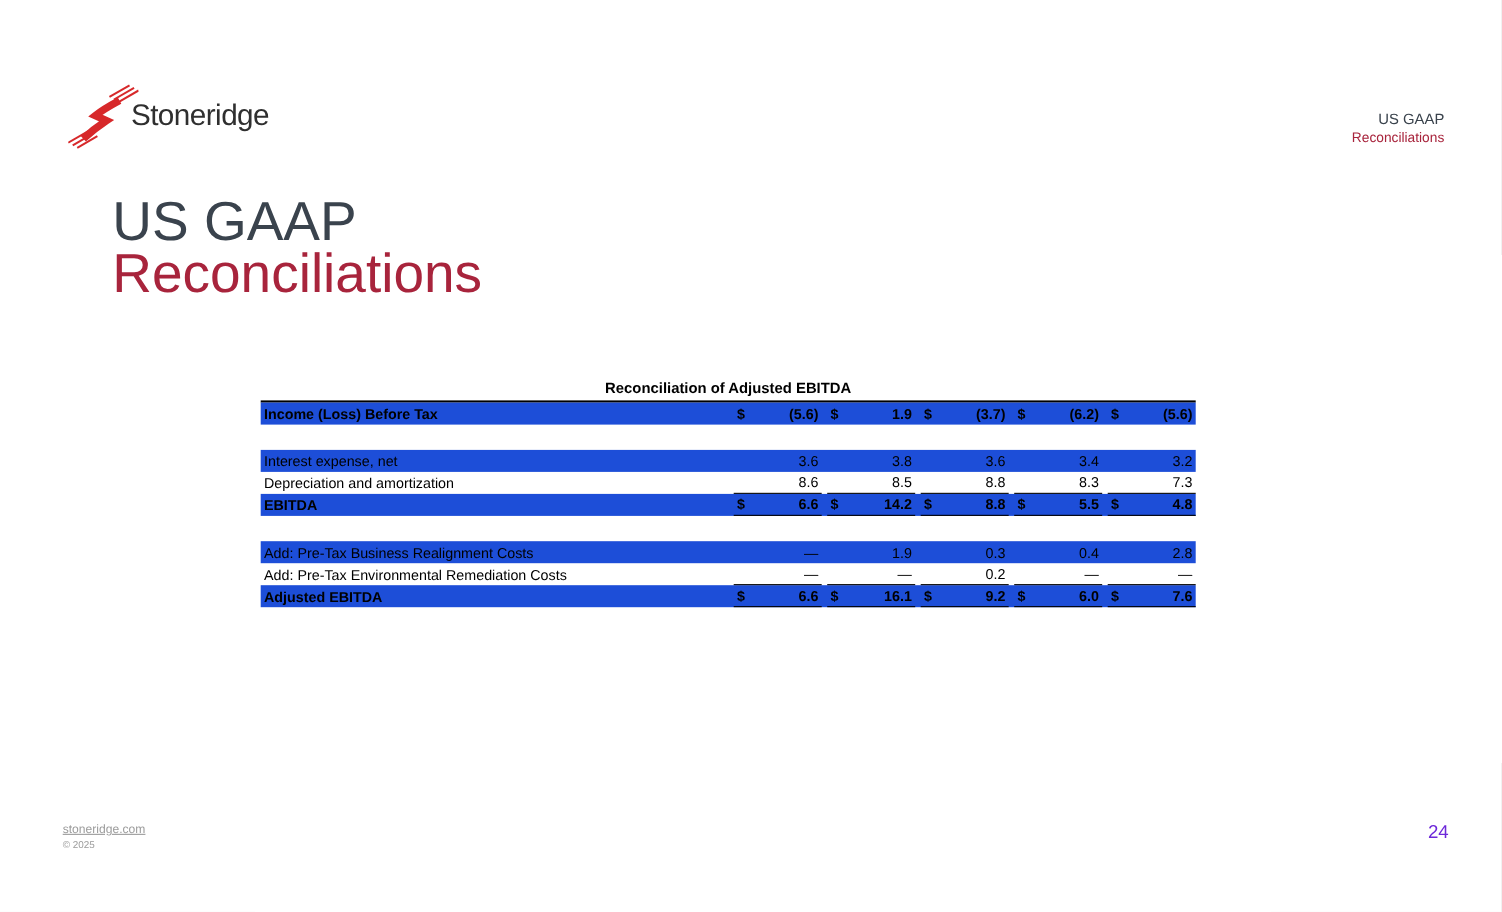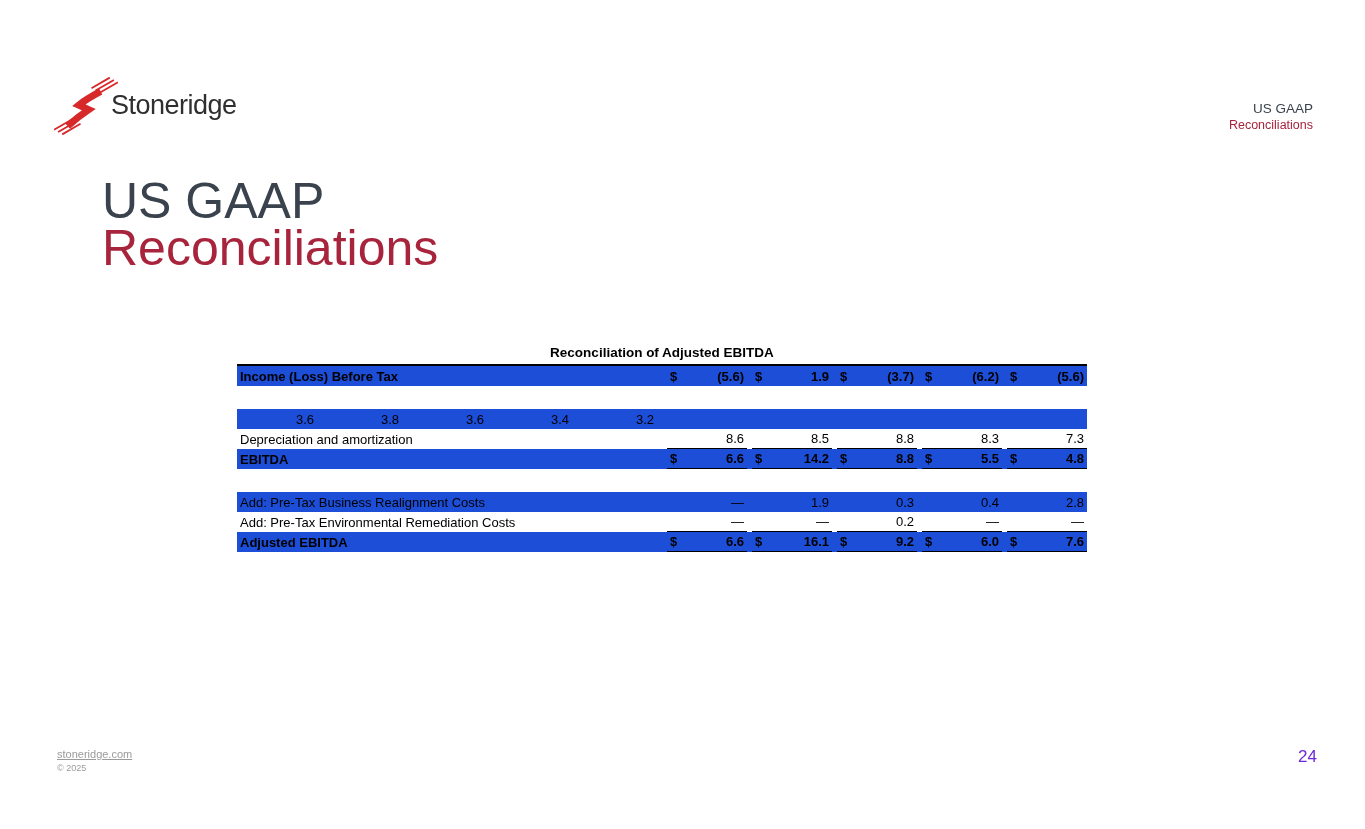--- a/index.html
+++ b/index.html
@@ -2,21 +2,21 @@
 <html><head>
 <meta charset="utf-8">
 <style>
   html,body { margin:0; padding:0; background:#e8e8e8; }
   .slide {
     position:relative; width:1365px; height:829px; background:#ffffff;
     font-family:"Liberation Sans", sans-serif; overflow:hidden; margin:0 auto;
   }
 
   
-  .logo { position:absolute; left:54px; top:74px; display:flex; align-items:center; }
+  .logo { position:absolute; left:62px; top:74px; display:flex; align-items:center; }
   .logo svg { width:64px; height:64px; display:block; }
   .logo-text { font-size:27px; color:#2f2f2f; letter-spacing:-0.5px; margin-left:-7px; margin-top:-2px; }
 
   
   .eyebrow { position:absolute; right:52px; top:101px; text-align:right; line-height:16px; }
   .eyebrow .e1 { font-size:13.5px; color:#3a434d; }
   .eyebrow .e2 { font-size:12.5px; color:#a8243c; }
 
   
   .main-title { position:absolute; left:102px; top:178px; font-size:50px; line-height:47px; letter-spacing:0; }
@@ -108,20 +108,21 @@
           <div class="cell">
               <span>$</span>
               <span>(5.6)</span>
             </div>
         </div>
       </div>
 
       <div class="spacer"></div>
 
       <div class="row shaded">
+        <div class="lbl">Interest expense, net</div>
         <div class="cells">
           <div class="cell">
               <span></span>
               <span>3.6</span>
             </div>
           <div class="cell">
               <span></span>
               <span>3.8</span>
             </div>
           <div class="cell">

